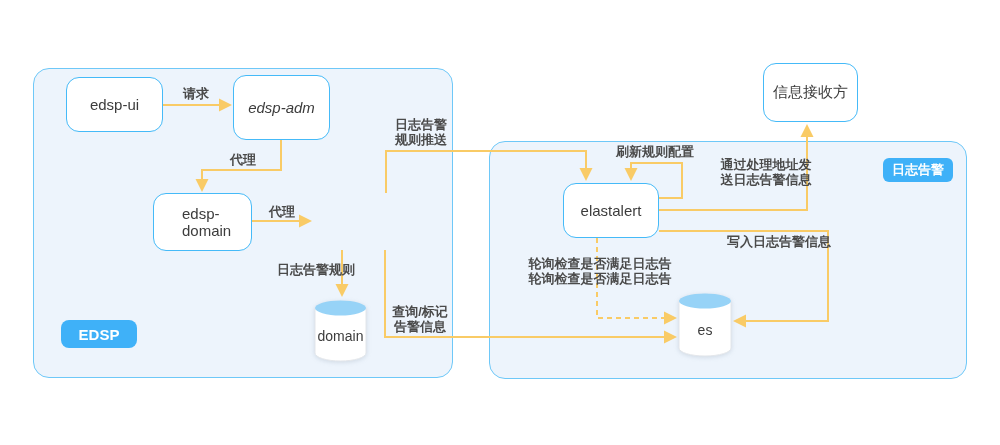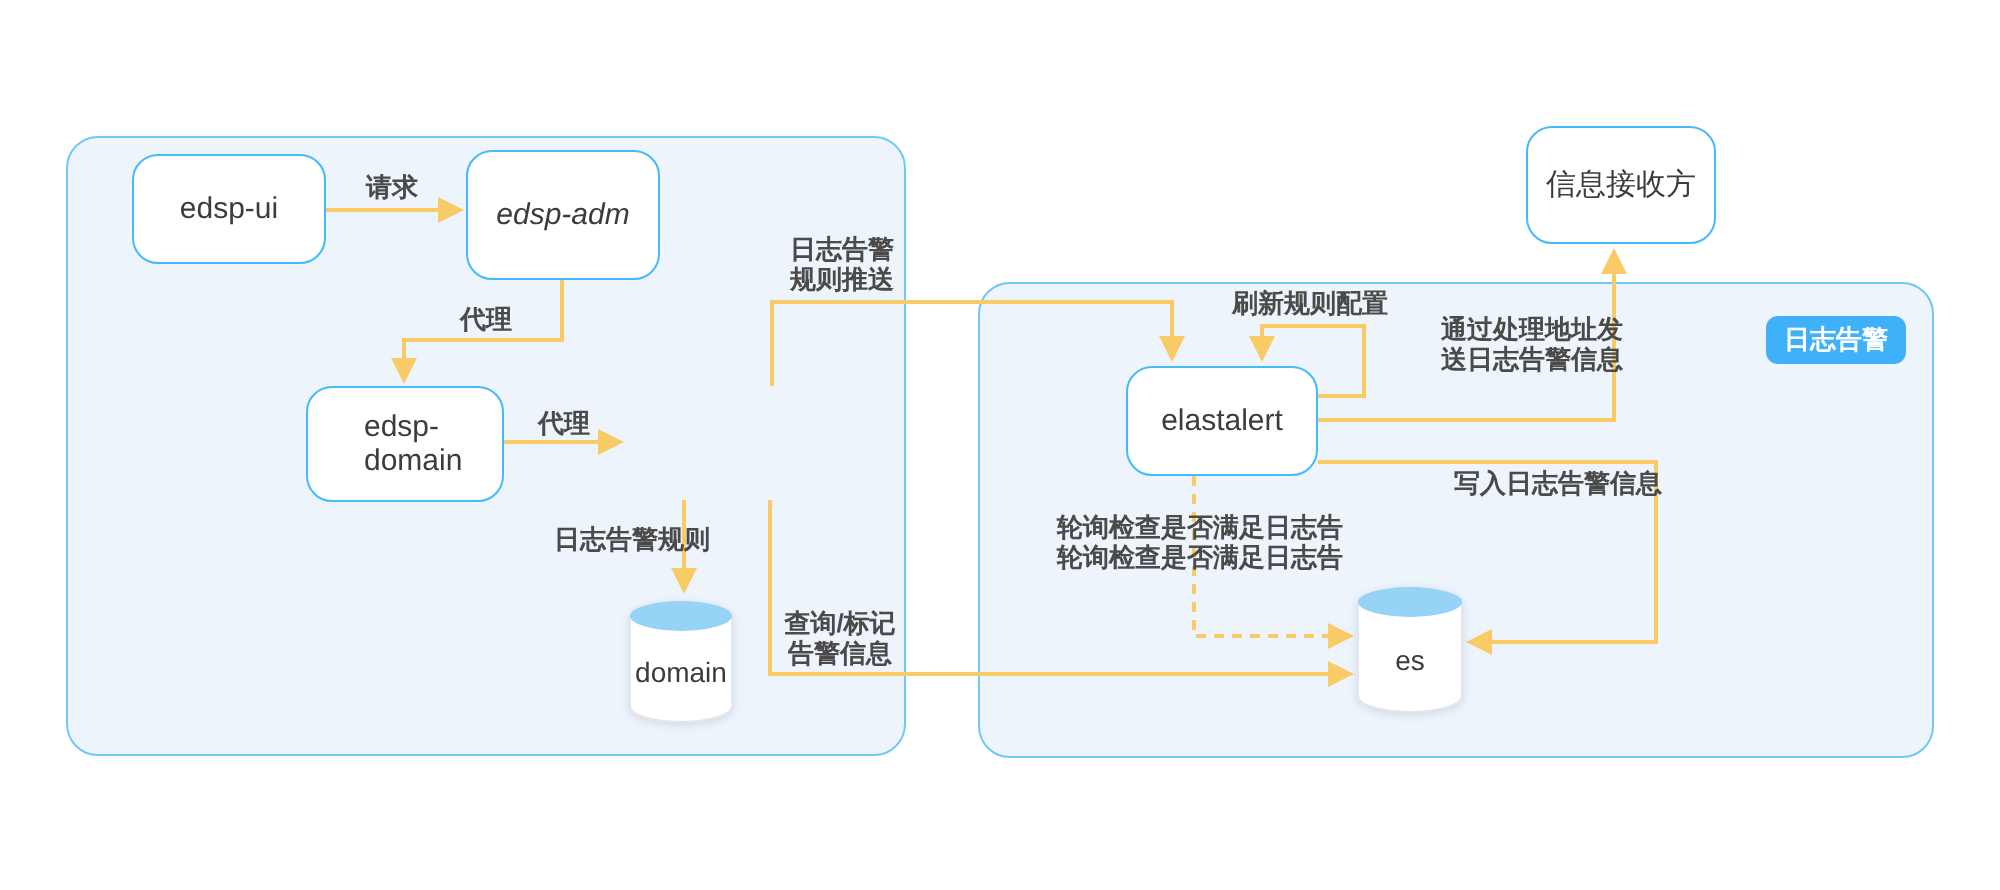--- a/index.html
+++ b/index.html
@@ -110,20 +110,21 @@
     <span class="cyl-label">domain</span>
   </div>
   <div class="cyl cyl-es">
     <svg width="54" height="65" viewBox="0 0 54 65">
       <path d="M1,9 V56 A26,8 0 0 0 53,56 V9" fill="#ffffff" stroke="#E3E6EA" stroke-width="1"></path>
       <ellipse cx="27" cy="9" rx="26" ry="7.5" fill="var(--cylinder-top)"></ellipse>
     </svg>
     <span class="cyl-label">es</span>
   </div>
 
+  <div class="badge edsp">EDSP</div>
   <div class="badge logalert">日志告警</div>
 
   <div class="elabel" style="left:196px;top:87px;">请求</div>
   <div class="elabel" style="left:243px;top:153px;">代理</div>
   <div class="elabel" style="left:282px;top:205px;">代理</div>
   <div class="elabel" style="left:316px;top:263px;font-family:Liberation Serif, serif;">日志告警规则</div>
   <div class="elabel" style="left:421px;top:118px;">
     <span>日志告警</span><br>
     <span>规则推送</span>
   </div>

